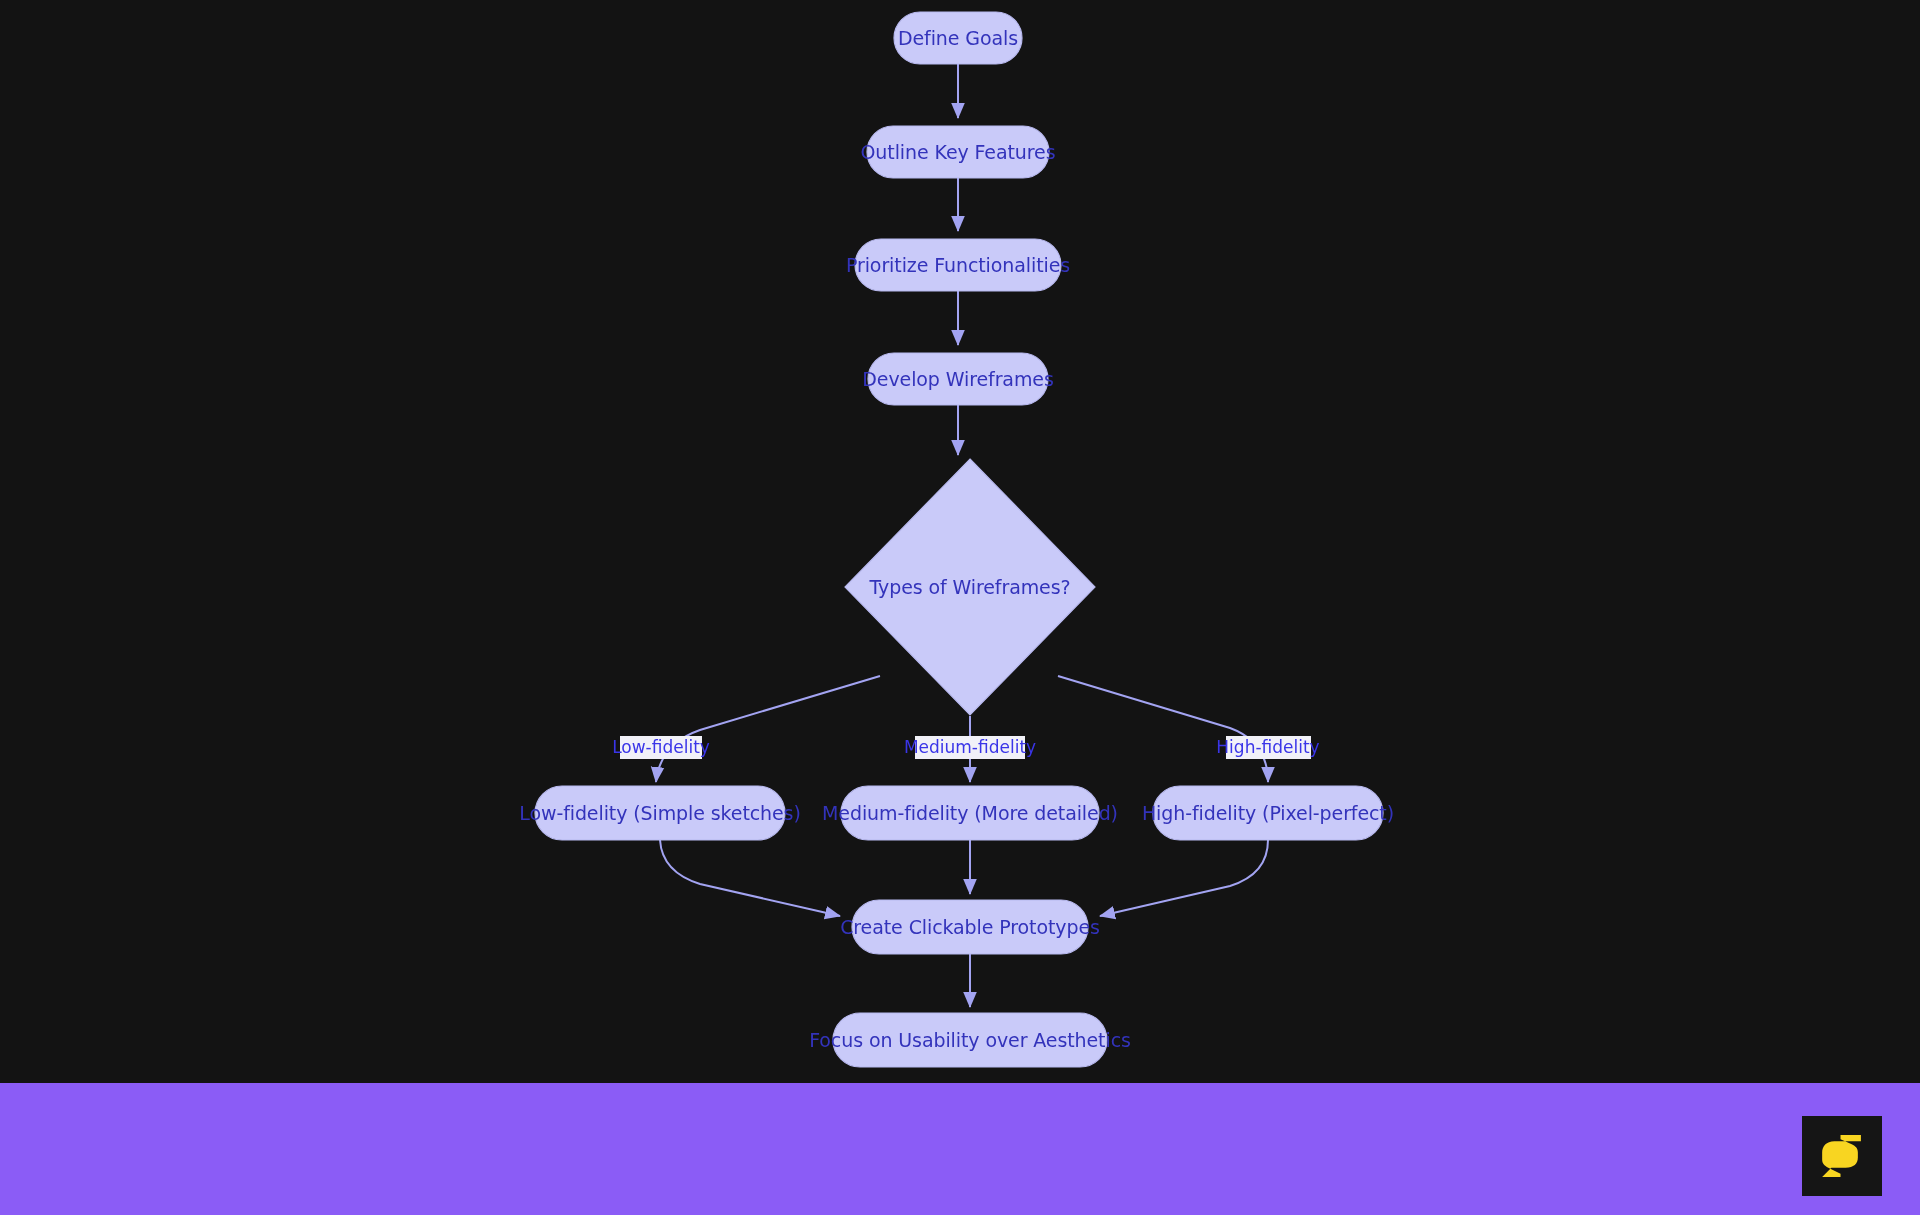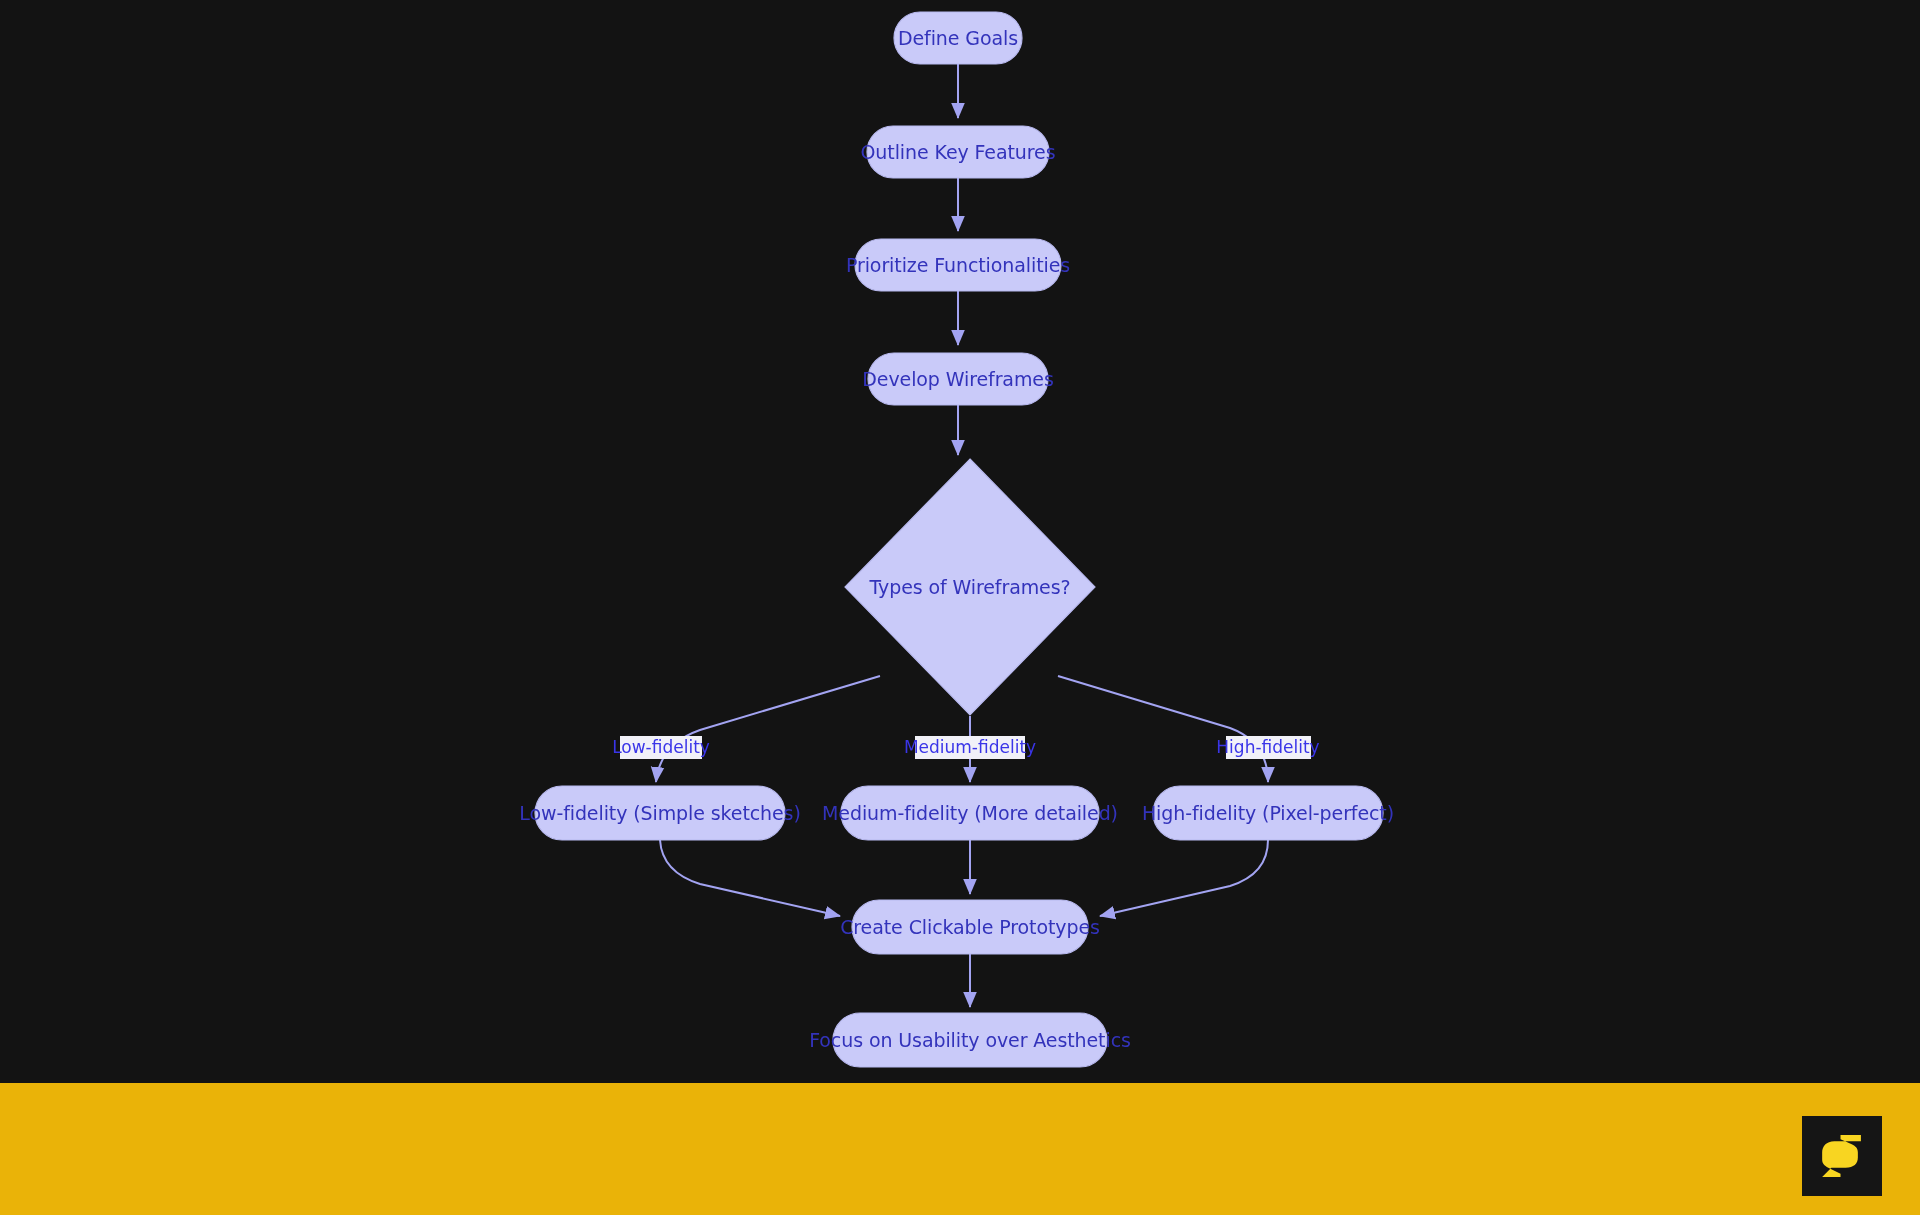--- a/index.html
+++ b/index.html
@@ -8,21 +8,21 @@
     background: #ffffff;
     width: 1920px;
     height: 1215px;
     overflow: hidden;
     font-family: "DejaVu Sans", sans-serif;
   }
   #page {
     position: relative;
     width: 1920px;
     height: 1215px;
-    background: #eab308;
+    background: #8b5cf6;
   }
   #canvas-dark {
     position: absolute;
     left: 0;
     top: 0;
     width: 1920px;
     height: 1083px;
     background: #131313;
   }
   #flow-svg {

